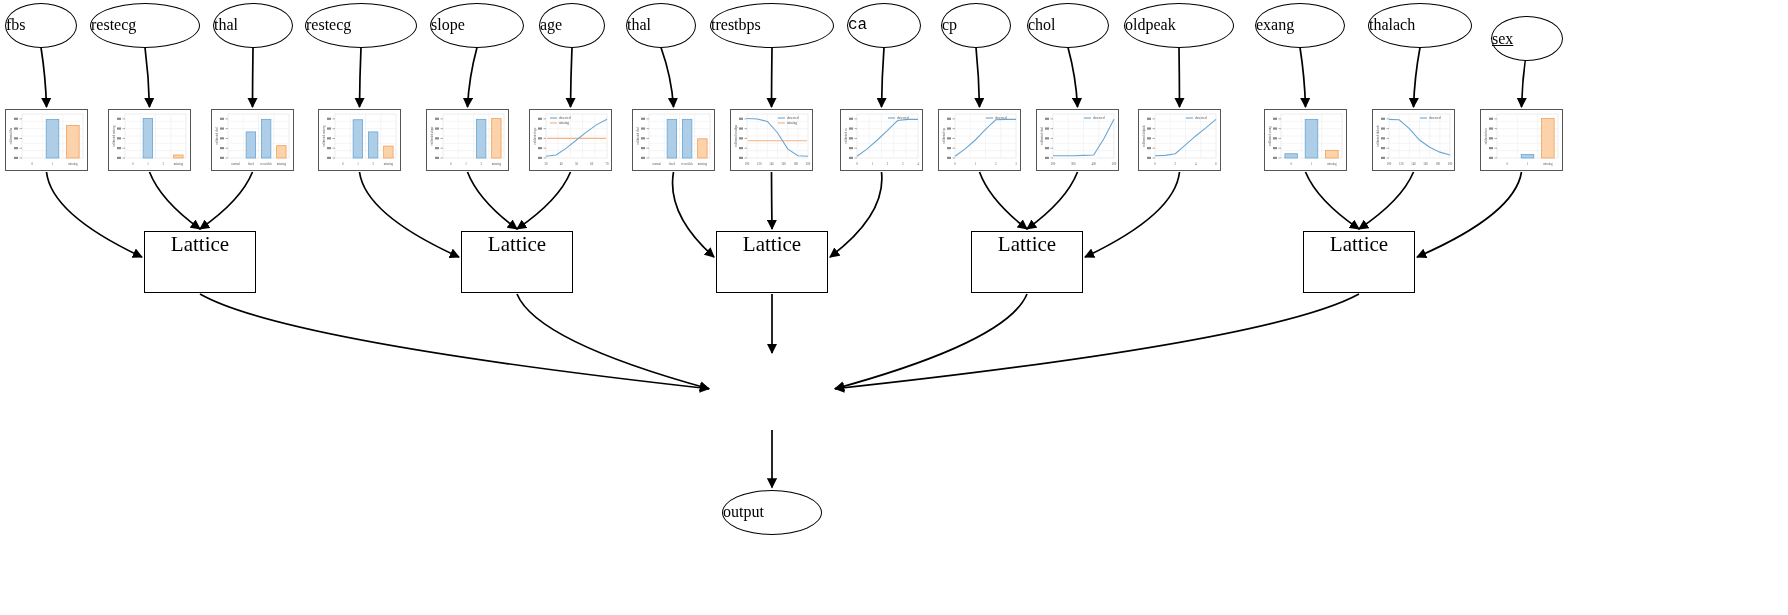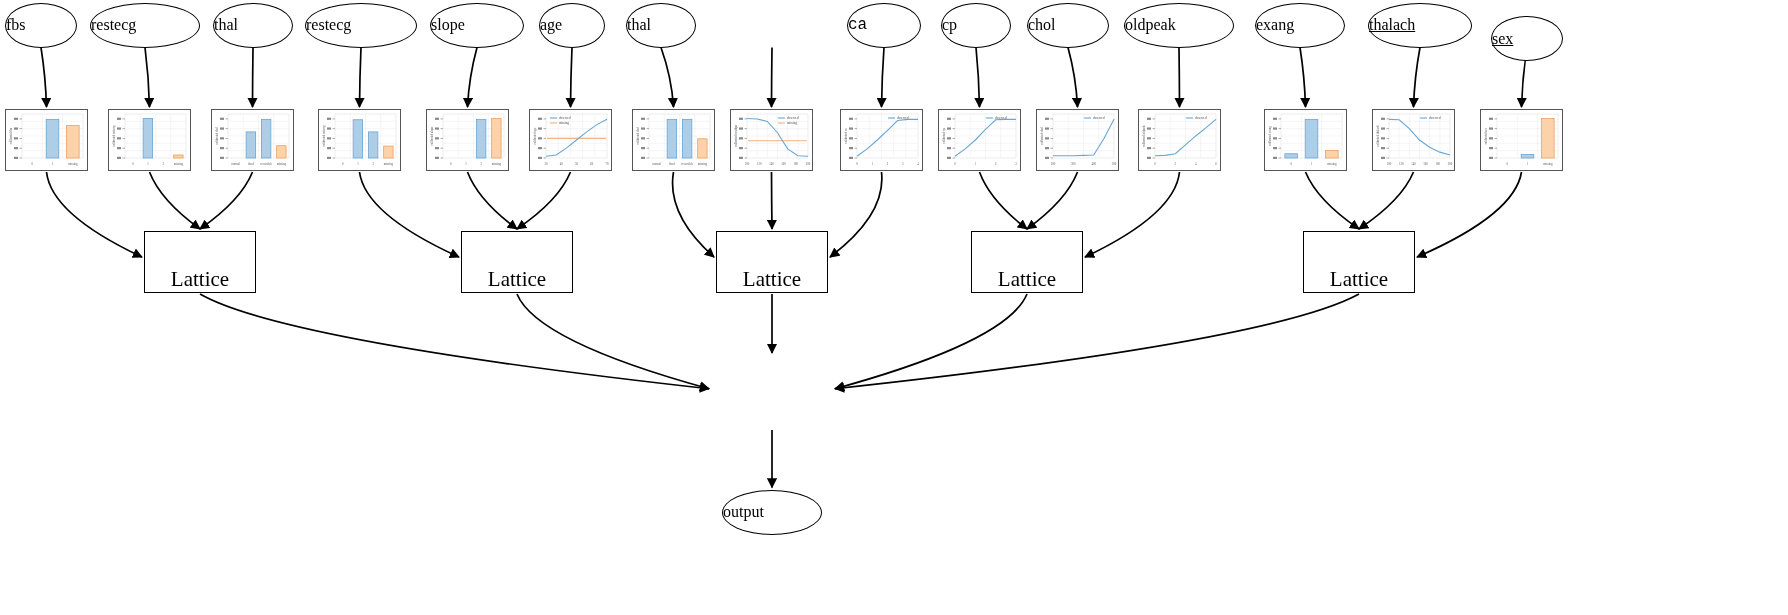--- a/index.html
+++ b/index.html
@@ -5,21 +5,21 @@
   html,body{margin:0;padding:0;background:#ffffff;}
   body{width:1788px;height:615px;position:relative;overflow:hidden;
        font-family:"Liberation Serif",serif;}
   #canvas{position:absolute;left:0;top:0;width:1788px;height:615px;}
   .layer{position:absolute;left:0;top:0;width:1788px;height:615px;}
   
   .fnode{position:absolute;display:flex;align-items:center;justify-content:flex-start;
          border:1.4px solid #000;border-radius:50%;background:#fff;
          font-size:16px;color:#000;box-sizing:border-box;}
   
-  .rnode{position:absolute;display:flex;align-items:flex-end;justify-content:center;
+  .rnode{position:absolute;display:flex;align-items:flex-start;justify-content:center;
          border:1.4px solid #000;background:#fff;font-size:21px;color:#000;
          box-sizing:border-box;}
   
   .plot{position:absolute;border:1.5px solid #555;background:#fff;box-sizing:border-box;
         overflow:hidden;}
   .plot svg{display:block;}
 </style>
 </head>
 <body>
 
@@ -86,36 +86,39 @@
       </div>
       <div class="fnode" style="left: 430px; top: 2.5px; width: 94px; height: 45px;">
         <span>slope</span>
       </div>
       <div class="fnode" style="left: 539px; top: 2.5px; width: 66px; height: 45px; font-family: Liberation Serif, serif;">
         <span>age</span>
       </div>
       <div class="fnode" style="left: 626px; top: 2.5px; width: 70px; height: 45px;">
         <span>thal</span>
       </div>
+      <div class="fnode" style="left: 710px; top: 2.5px; width: 124px; height: 45px;">
+        <span>trestbps</span>
+      </div>
       <div class="fnode" style="left: 847px; top: 2.5px; width: 74px; height: 45px; font-family: Liberation Mono, monospace;">
         <span>ca</span>
       </div>
       <div class="fnode" style="left: 941px; top: 2.5px; width: 70px; height: 45px;">
         <span>cp</span>
       </div>
       <div class="fnode" style="left: 1027px; top: 2.5px; width: 82px; height: 45px;">
         <span>chol</span>
       </div>
       <div class="fnode" style="left: 1124px; top: 2.5px; width: 110px; height: 45px;">
         <span>oldpeak</span>
       </div>
       <div class="fnode" style="left: 1255px; top: 2.5px; width: 90px; height: 45px; font-family: Liberation Serif, serif;">
         <span>exang</span>
       </div>
-      <div class="fnode" style="left: 1368px; top: 2.5px; width: 104px; height: 45px; text-decoration: underline;">
+      <div class="fnode" style="left: 1368px; top: 2.5px; width: 104px; height: 45px;">
         <span>thalach</span>
       </div>
       <div class="fnode" style="left: 1491px; top: 16px; width: 72px; height: 45px; text-decoration: underline;">
         <span>sex</span>
       </div>
     </div>
 
   <div class="layer" id="plot-nodes">
       <div class="plot" style="left: 5px; top: 109px; width: 83px; height: 62px;">
         <svg width="80" height="59" viewBox="0 0 80 59">

